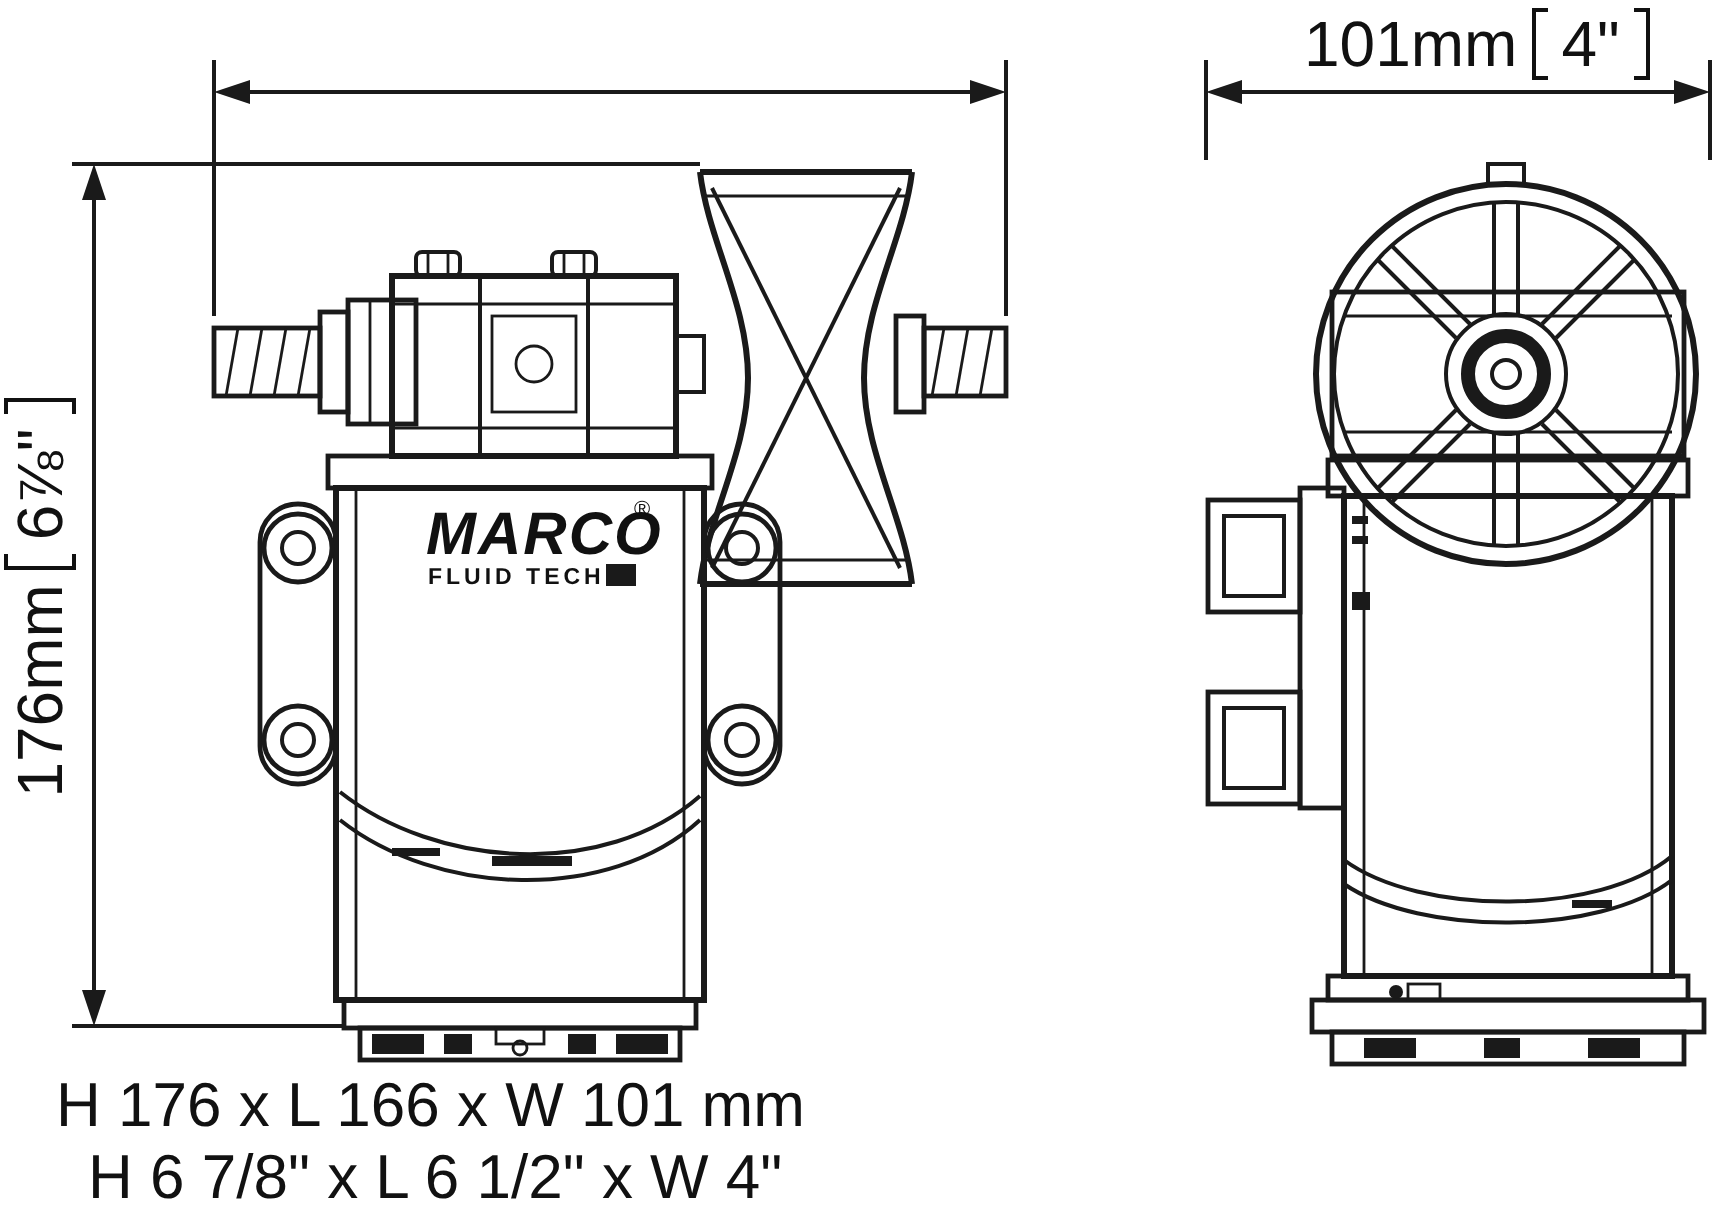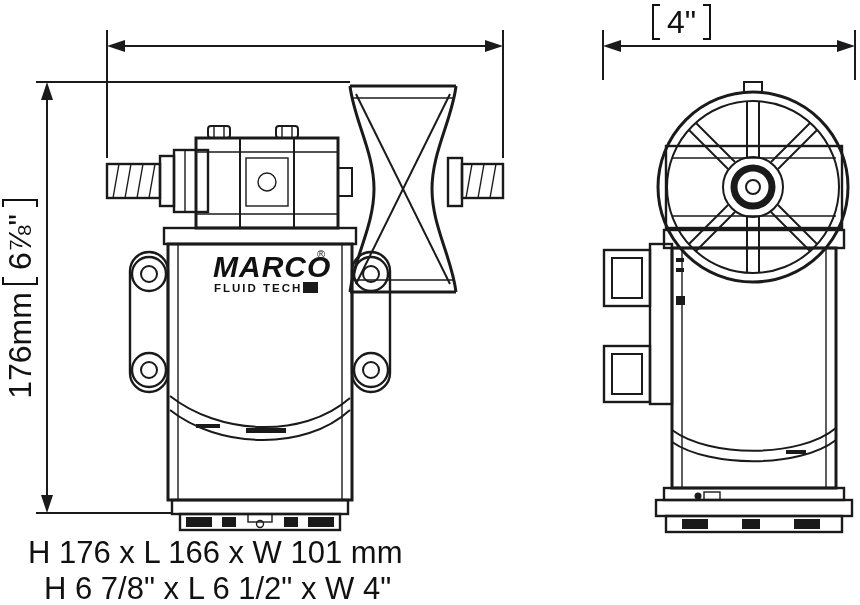--- a/index.html
+++ b/index.html
@@ -227,20 +227,21 @@
         <rect class="blk" x="742" y="519" width="18" height="10"></rect>
         <rect class="blk" x="794" y="519" width="26" height="10"></rect>
         <circle class="blk" cx="698" cy="496" r="3.5"></circle>
         <rect class="ln thin" x="704" y="492" width="16" height="8"></rect>
       </g>
     </g>
   </svg>
 
 
   <div class="dim-label" style="left:652px;top:4px;">
+    <span>101mm</span>
     <span class="bk bk-l"></span>
     <span>4"</span>
     <span class="bk bk-r"></span>
   </div>
 
   <div class="dim-label rot" style="left:-83px;top:281px;width:206px;">
     <span>176mm</span>
     <span class="bk bk-l"></span>
     <span>6⅞"</span>
     <span class="bk bk-r"></span>

